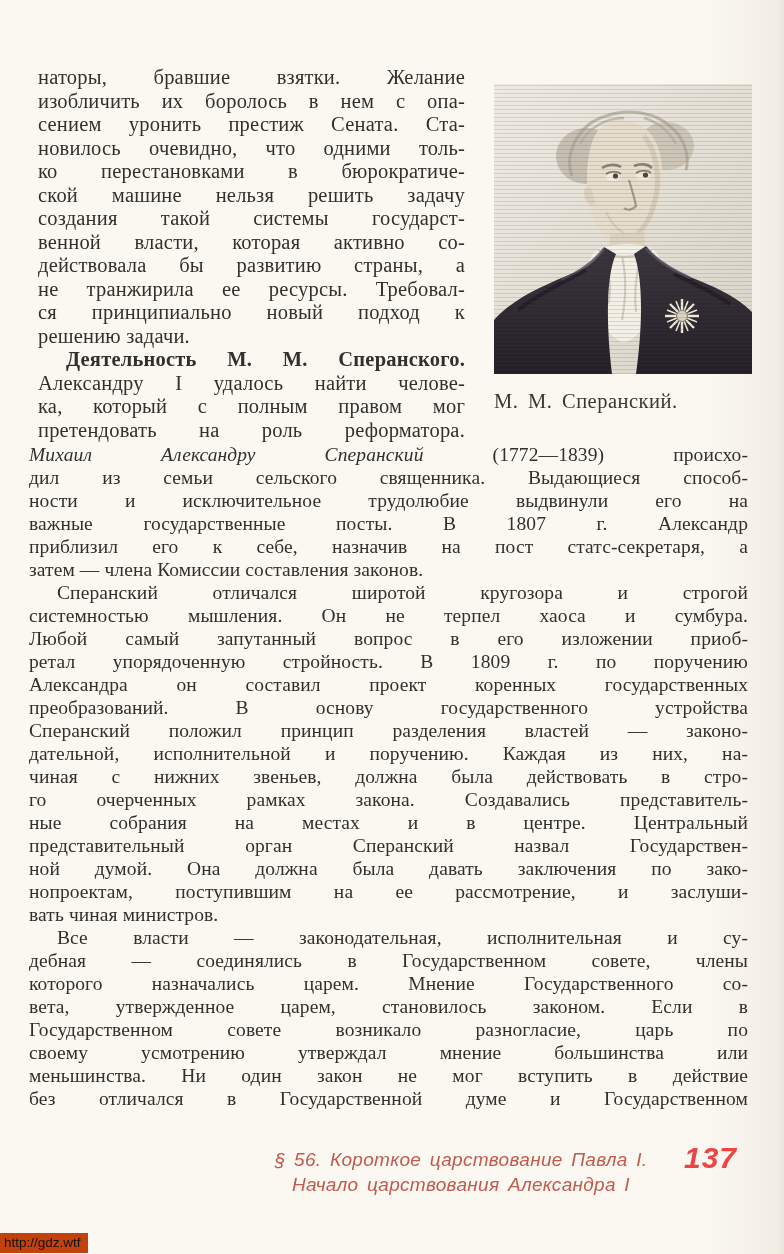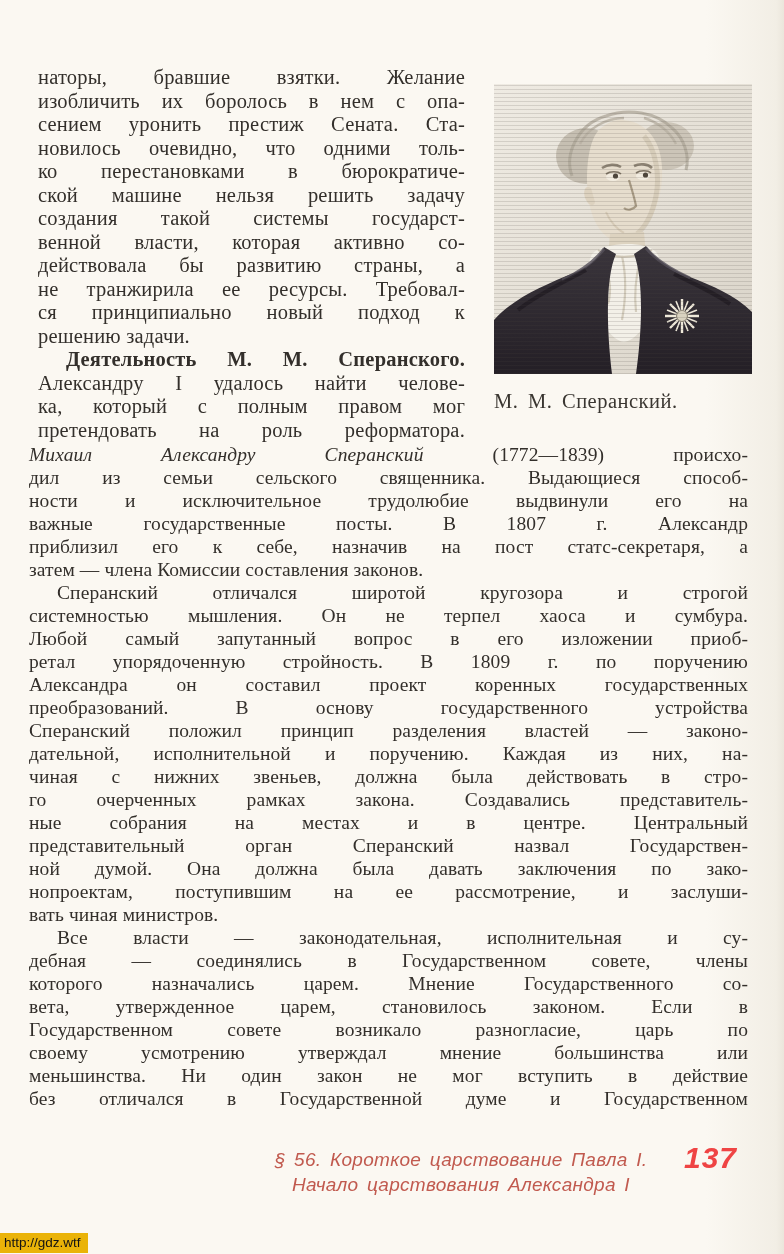--- a/index.html
+++ b/index.html
@@ -56,21 +56,21 @@
     font-family: "Liberation Sans", sans-serif;
     font-weight: bold; font-style: italic;
     font-size: 30px; letter-spacing: 1px;
     color: #ef4444;
     margin-left: 28px;
   }
 
   
   #watermark {
     position: absolute; left: 0; top: 1233px;
-    background: #eab308;
+    background: #c2410c;
     color: #131313;
     font-family: "Liberation Sans", sans-serif;
     font-size: 13.5px;
     padding: 2px 7px 3px 4px;
   }
 </style>
 </head>
 <body>
 
 <div id="narrow-col" class="textcol">

